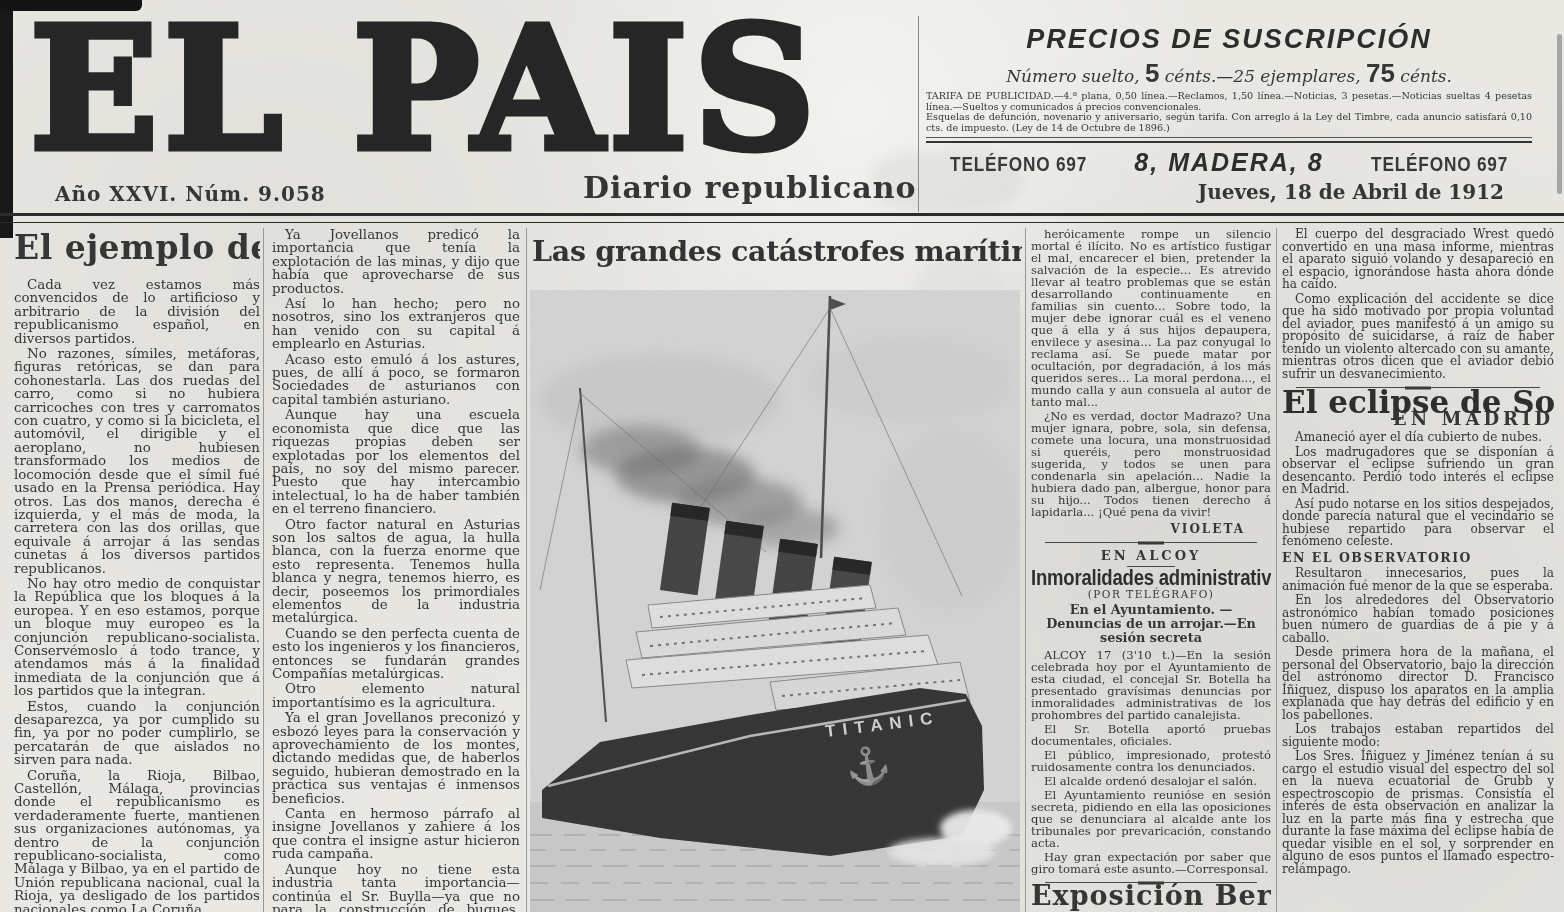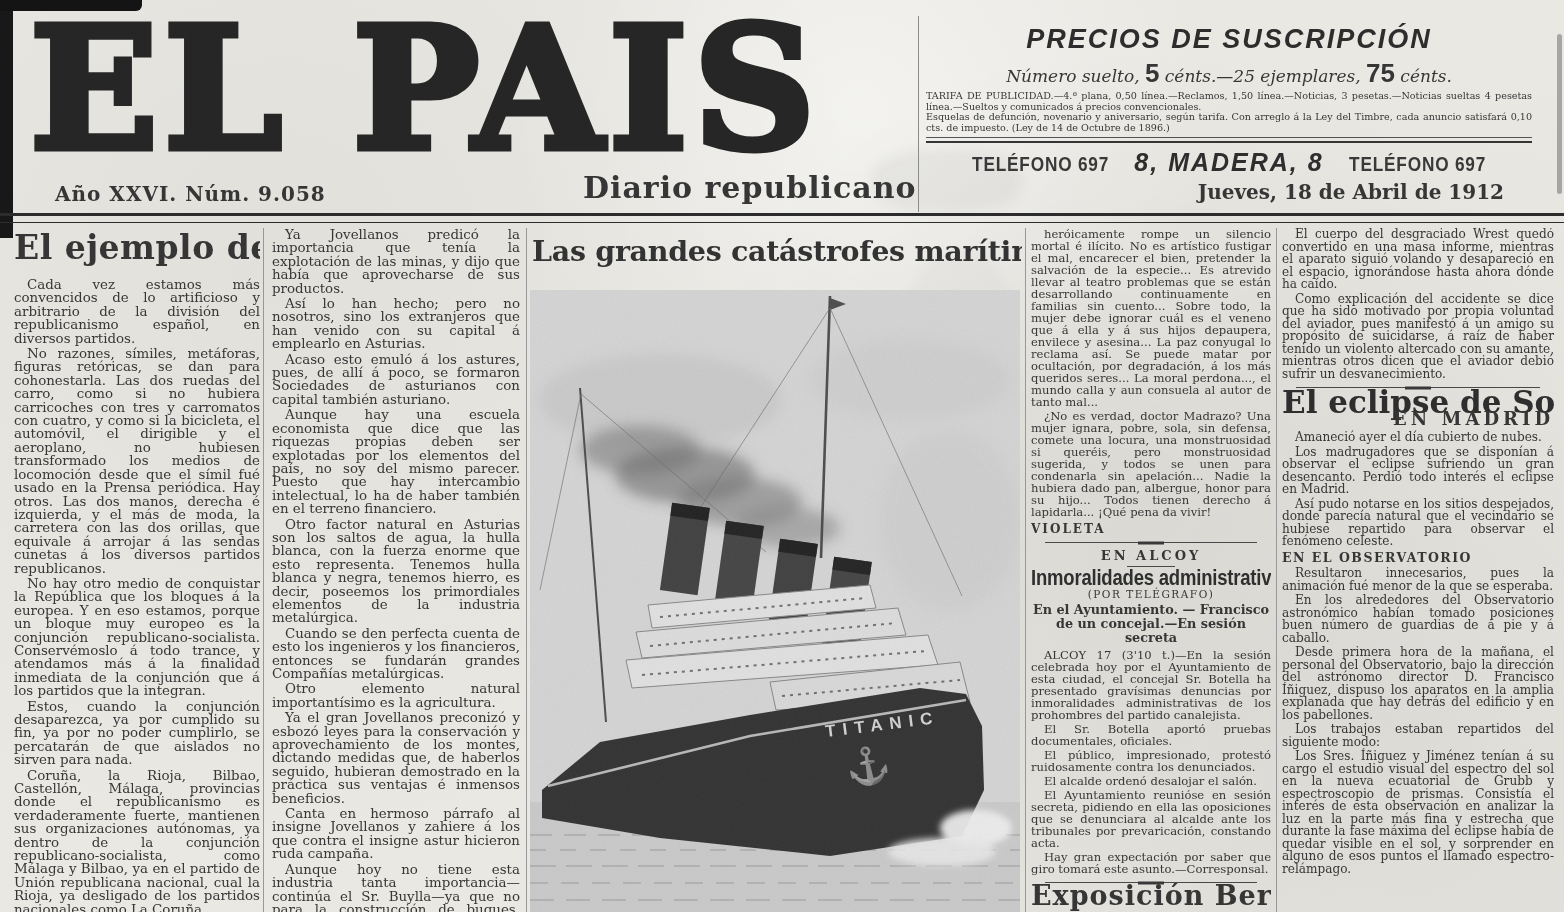--- a/index.html
+++ b/index.html
@@ -36,21 +36,21 @@
   .hdr-vrule{position:absolute;left:918px;top:16px;width:1px;height:196px;background:#8e8c86;}
   .header-rule{position:absolute;left:0;top:213px;width:1564px;height:6px;border-top:3px solid #2c2a26;border-bottom:1px solid #2c2a26;}
 
   .subs{position:absolute;left:926px;top:24px;width:606px;}
   .subs-heading{text-align:center;font-family:"Liberation Sans",sans-serif;font-weight:bold;font-style:italic;font-size:27px;letter-spacing:2px;color:#2d2b27;}
   .subs-rates{font-size:10.6px;line-height:12px;text-align:justify;margin-top:5px;}
   .subs-copy{text-align:center;font-style:italic;font-size:17px;margin:3px 0 2px;}
   .subs-copy .bignum{font-style:normal;font-weight:bold;font-size:26px;font-family:"Liberation Sans",sans-serif;}
   .subs-tariff,.subs-esquelas{font-size:9.6px;line-height:10.6px;text-align:justify;}
   .tel-rule{height:3px;border-top:1px solid #55534e;border-bottom:2px solid #35332f;margin:4px 0 5px;}
-  .tel-row{display:flex;justify-content:center;align-items:baseline;gap:10px;}
+  .tel-row{display:flex;justify-content:center;align-items:baseline;gap:32px;}
   .tel{font-family:"Liberation Sans",sans-serif;font-weight:bold;font-size:21px;letter-spacing:1px;transform:scaleX(.82);color:#3a3833;}
   .addr{font-family:"Liberation Sans",sans-serif;font-weight:bold;font-style:italic;font-size:25px;letter-spacing:2px;color:#2e2c28;}
   .date-row{text-align:right;padding-right:28px;font-size:20px;font-weight:bold;margin-top:3px;}
 
   
   .vrule{position:absolute;top:228px;bottom:0;width:1px;background:#9b9993;}
 
   
   .col{position:absolute;top:228px;height:684px;overflow:hidden;text-align:justify;}
   .col .para{margin:0 0 2px;text-indent:13px;}
@@ -60,21 +60,21 @@
   #col-eclipse{left:1282px;width:272px;font-size:12.1px;line-height:12.5px;}
 
   .leon-headline{font-size:33px;font-weight:bold;line-height:36px;margin:2px 0 12px;text-align:left;letter-spacing:0.5px;white-space:nowrap;}
 
   
   #feature{position:absolute;left:530px;top:230px;width:492px;height:682px;overflow:hidden;}
   .feature-headline{font-size:28.5px;font-weight:bold;letter-spacing:-0.3px;white-space:nowrap;margin:4px 0 0 2px;color:#33312c;}
   .titanic-wrap{margin-top:22px;}
 
   
-  .signature{text-align:left;font-weight:bold;font-size:12px;letter-spacing:2px;margin:5px 26px 3px 0;}
+  .signature{text-align:right;font-weight:bold;font-size:12px;letter-spacing:2px;margin:5px 26px 3px 0;}
   .divider{height:5px;margin:5px 14px;background:linear-gradient(#4a4843,#4a4843) center/100% 1px no-repeat;position:relative;}
   .divider::after{content:"";position:absolute;left:50%;top:50%;width:26px;height:3px;background:#3a3833;transform:translate(-50%,-50%);}
   .kicker{text-align:center;font-weight:bold;font-size:13px;letter-spacing:3px;margin-top:4px;}
   .mini-rule{width:48px;border-top:1px solid #4a4843;margin:4px auto 5px;}
   .alcoy-headline{font-family:"Liberation Sans",sans-serif;font-weight:bold;font-size:18.5px;letter-spacing:-0.2px;text-align:center;transform:scaleY(1.15);margin:2px 0 4px;white-space:nowrap;color:#2f2d29;}
   .wire{text-align:center;font-size:10.5px;letter-spacing:1.5px;margin-bottom:3px;}
   .subhead-bold{font-weight:bold;text-align:center;font-size:12.8px;line-height:14px;margin-bottom:4px;}
   .beruete-headline{font-size:27px;font-weight:bold;text-align:center;letter-spacing:1px;margin:4px 0 8px;white-space:nowrap;}
 
   
@@ -249,21 +249,21 @@
     <div>
         <p class="para">heróicamente rompe un silencio mortal é ilícito. No es artístico fustigar el mal, encarecer el bien, pretender la salvación de la especie... Es atrevido llevar al teatro problemas que se están desarrollando continuamente en familias sin cuento... Sobre todo, la mujer debe ignorar cuál es el veneno que á ella y á sus hijos depaupera, envilece y asesina... La paz conyugal lo reclama así. Se puede matar por ocultación, por degradación, á los más queridos seres... La moral perdona..., el mundo calla y aun consuela al autor de tanto mal...</p>
         <p class="para">¿No es verdad, doctor Madrazo? Una mujer ignara, pobre, sola, sin defensa, comete una locura, una monstruosidad si queréis, pero monstruosidad sugerida, y todos se unen para condenarla sin apelación... Nadie la hubiera dado pan, albergue, honor para su hijo... Todos tienen derecho á lapidarla... ¡Qué pena da vivir!</p>
       </div>
     <div class="signature">VIOLETA</div>
     <div class="divider"></div>
     <div class="kicker">EN ALCOY</div>
     <div class="mini-rule"></div>
     <div class="alcoy-headline">Inmoralidades administrativas</div>
     <div class="wire">(POR TELÉGRAFO)</div>
-    <div class="subhead-bold">En el Ayuntamiento. — Francisco de un concejal.—En sesión secreta</div>
+    <div class="subhead-bold">En el Ayuntamiento. — Denuncias de un arrojar.—En sesión secreta</div>
     <div>
         <p class="para">ALCOY 17 (3'10 t.)—En la sesión celebrada hoy por el Ayuntamiento de esta ciudad, el concejal Sr. Botella ha presentado gravísimas denuncias por inmoralidades administrativas de los prohombres del partido canalejista.</p>
         <p class="para">El Sr. Botella aportó pruebas documentales, oficiales.</p>
         <p class="para">El público, impresionado, protestó ruidosamente contra los denunciados.</p>
         <p class="para">El alcalde ordenó desalojar el salón.</p>
         <p class="para">El Ayuntamiento reunióse en sesión secreta, pidiendo en ella las oposiciones que se denunciara al alcalde ante los tribunales por prevaricación, constando acta.</p>
         <p class="para">Hay gran expectación por saber que giro tomará este asunto.—Corresponsal.</p>
       </div>
     <div class="divider"></div>
     <div class="beruete-headline">Exposición Beruete</div>

